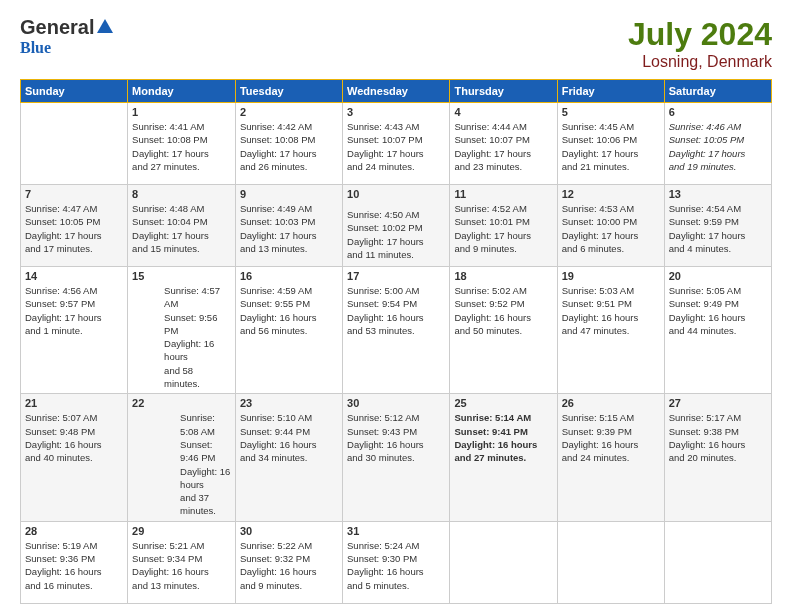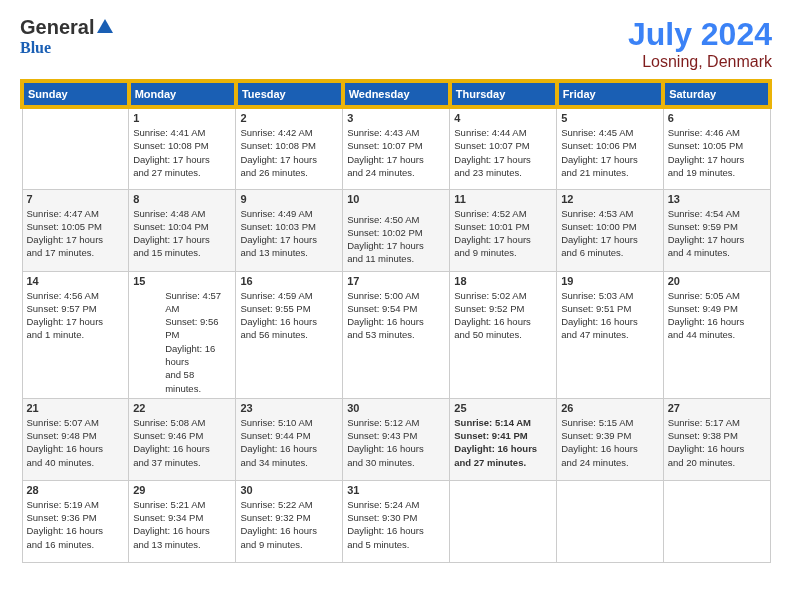--- a/index.html
+++ b/index.html
@@ -44,39 +44,39 @@
       border-bottom: 14px solid #1a5fb4;
       margin-left: 3px;
       margin-top: -4px;
     }
     .title-block {
       text-align: right;
     }
     .main-title {
       font-size: 32px;
       font-weight: bold;
-      color: #3b82f6;
+      color: #4d7c0f;
     }
     .subtitle {
       font-size: 16px;
       color: #7f1d1d;
     }
     .calendar {
       width: 100%;
       border-collapse: collapse;
       font-size: 10px;
     }
     .calendar th {
       background-color: #1a5fb4;
       color: #fff;
       padding: 5px 4px;
       text-align: left;
       font-size: 11px;
       font-weight: bold;
-      border: 4px solid #eab308;
+      border: 1px solid #eab308;
     }
     .calendar td {
       border: 1px solid #ccc;
       vertical-align: top;
       padding: 3px 4px;
       height: 82px;
       width: 108px;
       background: #fff;
     }
     .calendar tr:nth-child(even) td {
@@ -163,21 +163,21 @@
           </td>
           <td>
             <span class="day-num">5</span>
             <div class="day-info" style="white-space: pre-line;">Sunrise: 4:45 AM
 Sunset: 10:06 PM
 Daylight: 17 hours
 and 21 minutes.</div>
           </td>
           <td>
             <span class="day-num">6</span>
-            <div class="day-info" style="white-space: pre-line;">Sunrise: 4:46 AM
+            <div class="day-info" style="white-space: pre-line; font-style: italic;">Sunrise: 4:46 AM
 Sunset: 10:05 PM
 Daylight: 17 hours
 and 19 minutes.</div>
           </td>
         </tr>
         <tr>
           <td>
             <span class="day-num">7</span>
             <div class="day-info" style="white-space: pre-line;">Sunrise: 4:47 AM
 Sunset: 10:05 PM
@@ -281,21 +281,21 @@
         <tr>
           <td>
             <span class="day-num">21</span>
             <div class="day-info" style="white-space: pre-line;">Sunrise: 5:07 AM
 Sunset: 9:48 PM
 Daylight: 16 hours
 and 40 minutes.</div>
           </td>
           <td>
             <span class="day-num">22</span>
-            <div class="day-info" style="white-space: pre-line;">Sunrise: 5:08 AM
+            <div class="day-info" style="white-space: pre-line; margin-left: 48px;">Sunrise: 5:08 AM
 Sunset: 9:46 PM
 Daylight: 16 hours
 and 37 minutes.</div>
           </td>
           <td>
             <span class="day-num">23</span>
             <div class="day-info" style="white-space: pre-line;">Sunrise: 5:10 AM
 Sunset: 9:44 PM
 Daylight: 16 hours
 and 34 minutes.</div>

